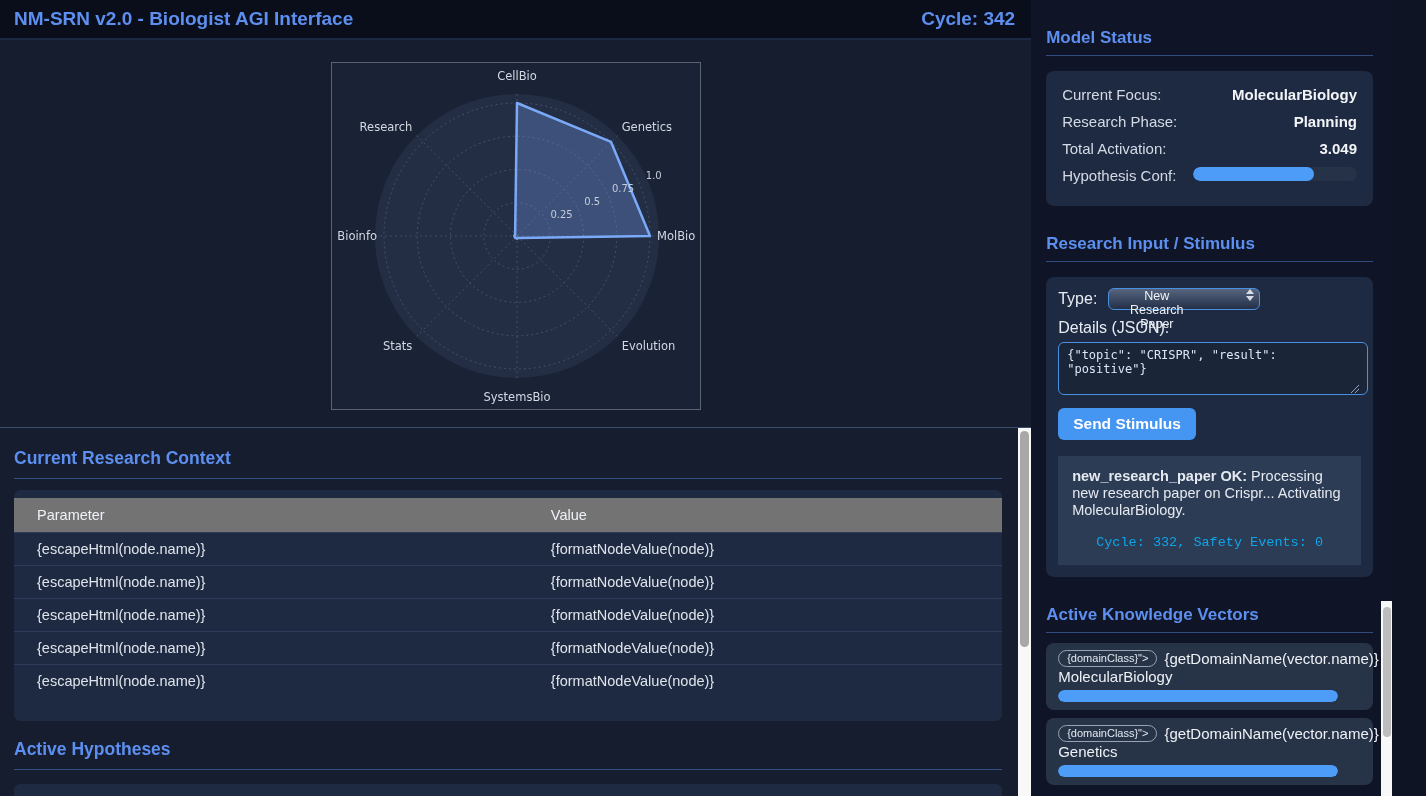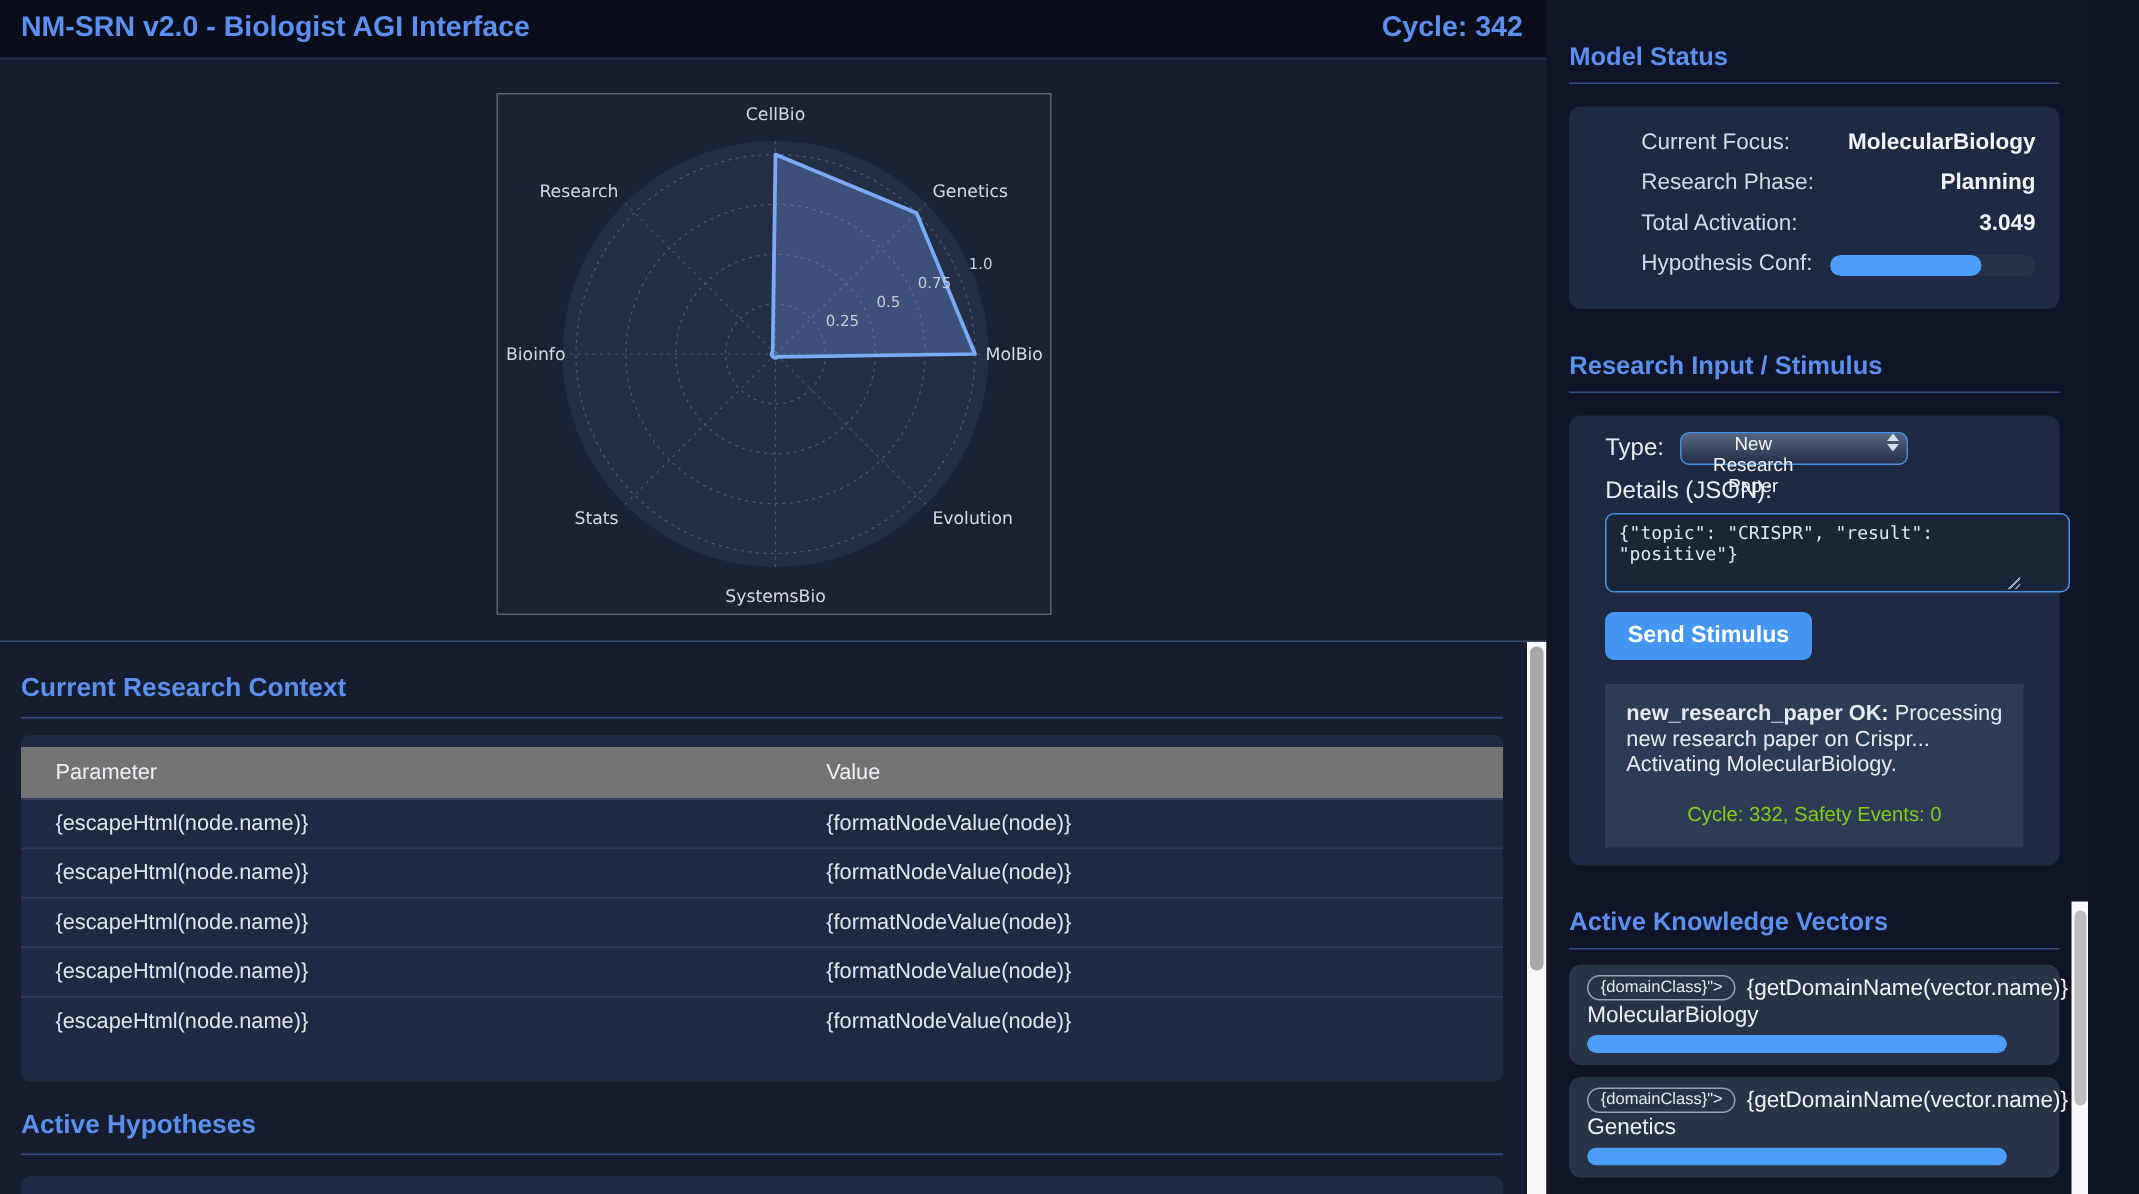--- a/index.html
+++ b/index.html
@@ -39,29 +39,29 @@
   .main-scrollbar { width:13px; flex:none; position:relative; }
   .main-scrollbar .thumb { position:absolute; left:2px; top:3px; width:9px; height:216px;
                            background:#a8a8a8; border-radius:5px; }
 
   
   .sidebar { width:369px; height:796px; background:#0f1526; padding:0 19px 0 15px;
              position:relative; overflow:hidden; }
   .sidebar h2.sect { margin-top:28px; font-size:17px; padding-bottom:7px; }
   .sb-card { background:#1e2a41; border-radius:8px; margin-top:15px; padding:15px 16px 12px; }
 
-  .status-row { display:flex; align-items:flex-end; justify-content:space-between;
-                margin-bottom:10px; min-height:17px;margin-left:32px; }
+  .status-row { display:flex; align-items:flex-start; justify-content:space-between;
+                margin-bottom:10px; min-height:17px; }
   .s-label { color:#d4dae5; font-size:15px; }
   .s-value { color:#f2f4f8; font-size:15px; font-weight:bold; text-align:right; }
   .s-bar { flex:1; max-width:164px; height:14px; border-radius:7px; background:#253248;
            margin-left:12px; overflow:hidden; display:none; }
   .s-bar-fill { height:100%; background:#4d9df8; border-radius:7px; }
 
-  .stim-card { padding:11px 24px 12px; }
+  .stim-card { padding:11px 12px 12px; }
   .type-row { display:flex; align-items:center; }
   .type-label, .details-label { color:#e8ecf3; font-size:16px; }
   .select-ctl { margin-left:11px; width:152px; height:22px; border:1.5px solid #4a90e2;
                 border-radius:6px; background:linear-gradient(#56657f,#232f47);
                 display:flex; padding:0 5px 0 10px; cursor:default;gap:48px; }
   .select-ctl .sel-text { color:#f0f3f8; font-size:12.5px; flex:1; text-align:center; }
   .arrows { display:flex; flex-direction:column; gap:2px; margin-left:4px; }
   .arrows i { width:0; height:0; border-left:4px solid transparent; border-right:4px solid transparent; }
   .arrows i.up { border-bottom:5px solid #d7dde8; }
   .arrows i.dn { border-top:5px solid #d7dde8; }
@@ -72,21 +72,21 @@
                      font-size:12px; padding:5px 8px; resize:none; display:block; }
   .resize-grip { position:absolute; right:2px; bottom:2px; width:10px; height:10px;
                  background:repeating-linear-gradient(135deg, transparent 0 2px, #8fa3c0 2px 3px);
                  clip-path:polygon(100% 0, 100% 100%, 0 100%); }
   .send-btn { margin-top:13px; background:#4596f3; color:#fff; font-weight:bold; font-size:15.5px;
               border:none; border-radius:6px; padding:7px 15px; cursor:pointer;
               font-family:"Liberation Sans",sans-serif; }
   .resp-box { margin-top:16px; background:#2d3c55; border-radius:0; padding:12px 14px 14px;
               color:#e5e9f0; font-size:14.5px; line-height:1.18; }
   .resp-box b { font-weight:bold; }
-  .resp-meta { text-align:center; margin-top:16px; font-size:13.5px; color:#84cc16; }
+  .resp-meta { text-align:center; margin-top:16px; font-size:13.5px; color:#0ea5e9;font-family:Liberation Mono, monospace; }
 
   .vec-list { margin-top:10px; display:flex; flex-direction:column; gap:8px; }
   .vec-item { background:#273448; border-radius:8px; padding:7px 12px 8px; }
   .vec-line1 { display:flex; align-items:center; gap:7px; }
   .v-badge { border:1px solid #98a2b4; border-radius:10px; padding:1px 8px 2px;
              font-size:11px; color:#e3e8f0; white-space:nowrap; }
   .v-tpl, .v-name { color:#eef1f6; font-size:15px; }
   .v-name { display:block; margin-top:1px; }
   .v-bar { margin-top:5px; width:92.5%; height:12px; border-radius:6px; background:#253248; overflow:hidden; }
   .v-fill { height:100%; background:#4d9df8; border-radius:6px; }

